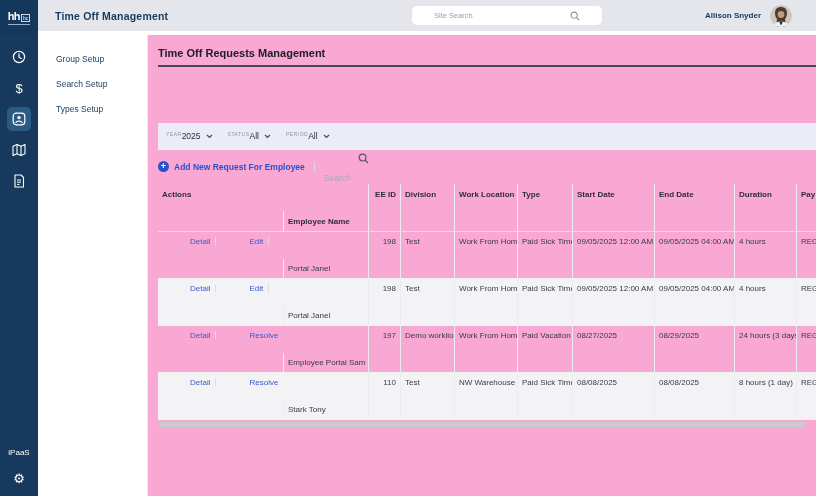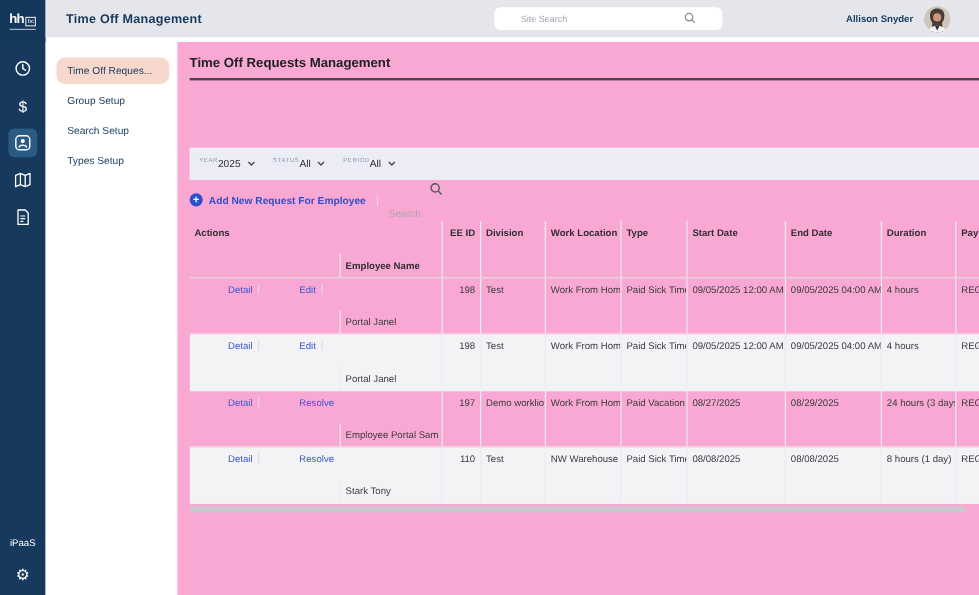--- a/index.html
+++ b/index.html
@@ -155,21 +155,20 @@
           <path d="M6 7h4M6 9.2h4M6 11.4h2.5" stroke="#fff" stroke-width="1"></path>
         </svg>
     </div>
     <div class="rail-bottom">
       <span class="ipaas">iPaaS</span>
       <span class="gear-glyph">⚙</span>
     </div>
   </nav>
 
   <aside class="sidebar">
-    <div class="side-item active">Time Off Reques...</div>
     <div class="side-item">Group Setup</div>
     <div class="side-item">Search Setup</div>
     <div class="side-item">Types Setup</div>
   </aside>
 
   <main class="main">
     <h1 class="page-title">Time Off Requests Management</h1>
     <div class="rule"></div>
 
     <div class="filter-strip">

